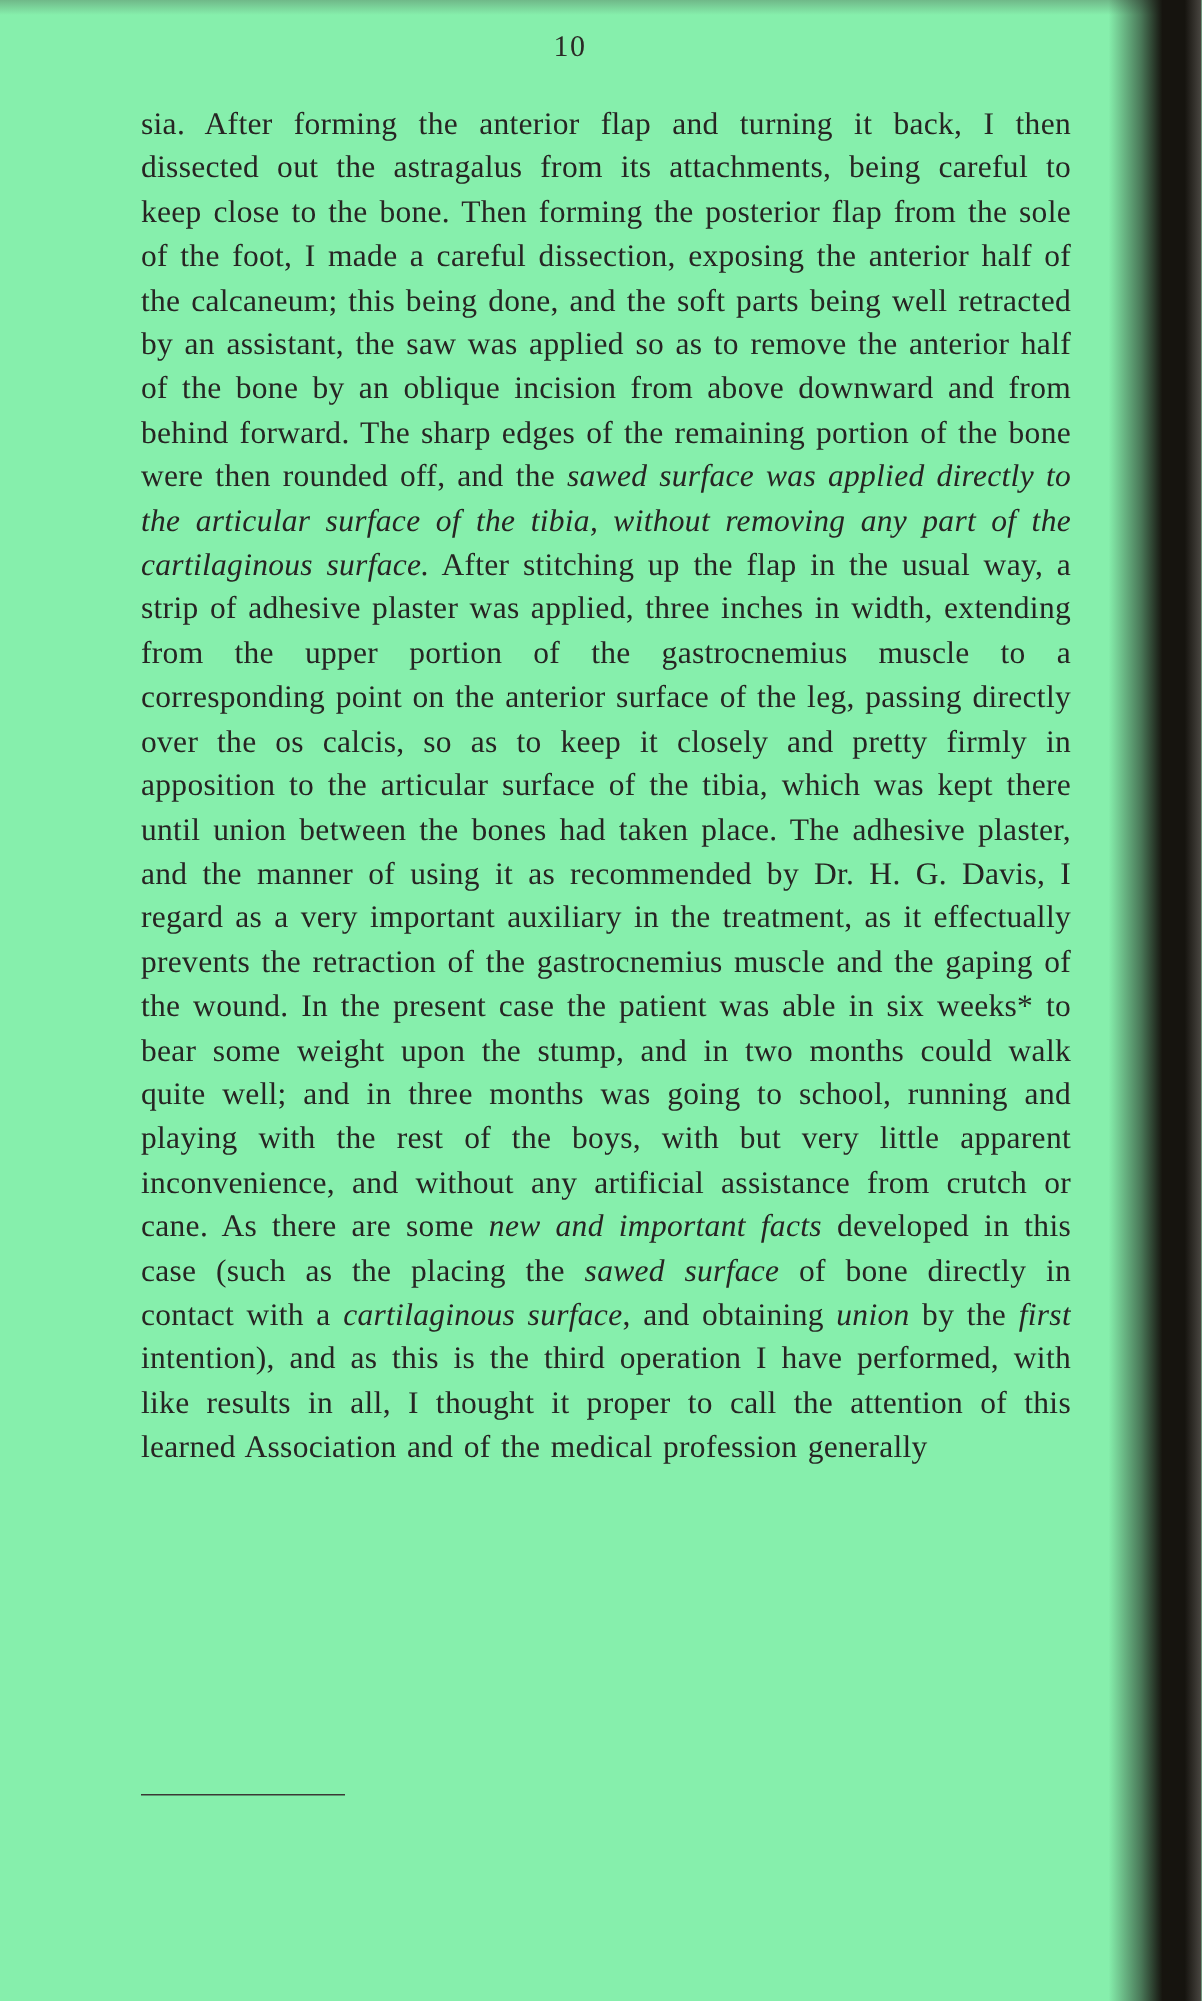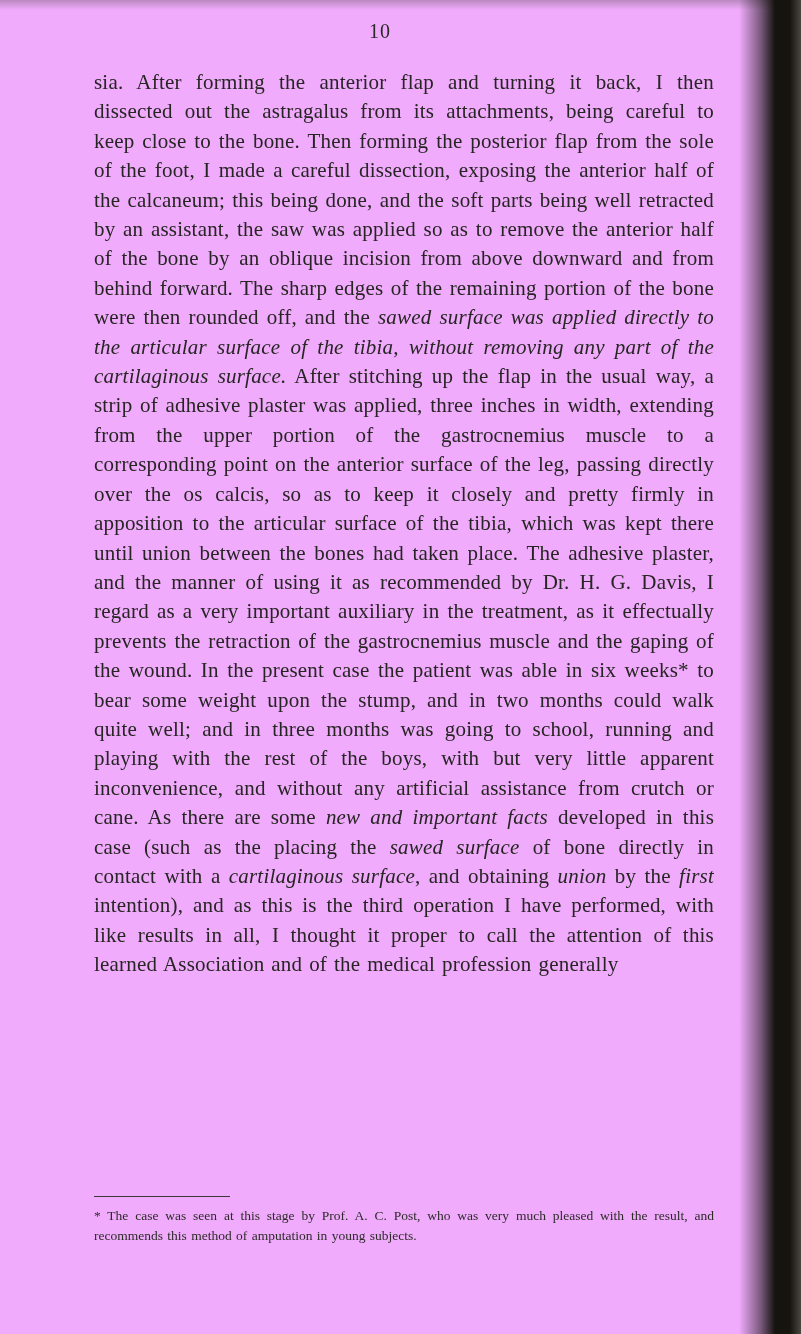--- a/index.html
+++ b/index.html
@@ -4,21 +4,21 @@
 <style>
   html, body {
     margin: 0;
     padding: 0;
     background: #6b6b68;
   }
   .page {
     position: relative;
     width: 801px;
     height: 1334px;
-    background: #f0abfc;
+    background: #86efac;
     overflow: hidden;
     font-family: "Liberation Serif", serif;
     color: #272523;
   }
   
   .scan-shadow-top {
     position: absolute;
     top: 0; left: 0; right: 0;
     height: 10px;
     background: linear-gradient(to bottom, rgba(60,58,55,0.30), rgba(60,58,55,0));
@@ -92,18 +92,17 @@
 <div class="page">
 
   <div class="scan-shadow-top"></div>
 
   <div class="page-number">10</div>
 
   <p class="body"><span>sia. After forming the anterior flap and turning it back, I then dissected out the astragalus from its attachments, being careful to keep close to the bone. Then forming the posterior flap from the sole of the foot, I made a careful dissection, exposing the anterior half of the calcaneum; this being done, and the soft parts being well retracted by an assistant, the saw was applied so as to remove the anterior half of the bone by an oblique incision from above downward and from behind forward. The sharp edges of the remaining portion of the bone were then rounded off, and the </span><span class="it">sawed surface was applied directly to the articular surface of the tibia, without removing any part of the cartilaginous surface.</span><span> After stitching up the flap in the usual way, a strip of adhesive plaster was applied, three inches in width, extending from the upper portion of the gastrocnemius muscle to a corresponding point on the anterior surface of the leg, passing directly over the os calcis, so as to keep it closely and pretty firmly in apposition to the articular surface of the tibia, which was kept there until union between the bones had taken place. The adhesive plaster, and the manner of using it as recommended by Dr. H. G. Davis, I regard as a very important auxiliary in the treatment, as it effectually prevents the retraction of the gastrocnemius muscle and the gaping of the wound. In the present case the patient was able in six weeks* to bear some weight upon the stump, and in two months could walk quite well; and in three months was going to school, running and playing with the rest of the boys, with but very little apparent inconvenience, and without any artificial assistance from crutch or cane. As there are some </span><span class="it">new and important facts</span><span> developed in this case (such as the placing the </span><span class="it">sawed surface</span><span> of bone directly in contact with a </span><span class="it">cartilaginous surface</span><span>, and obtaining </span><span class="it">union</span><span> by the </span><span class="it">first</span><span> intention), and as this is the third operation I have performed, with like results in all, I thought it proper to call the attention of this learned Association and of the medical profession generally</span></p>
 
   <div class="footnote-block">
     <div class="rule"></div>
-    <p class="footnote-text"><span>*</span><span> The case was seen at this stage by Prof. A. C. Post, who was very much pleased with the result, and recommends this method of amputation in young subjects.</span></p>
   </div>
 
   <div class="scan-shadow-right"></div>
 
 </div>
 
 </body></html>

